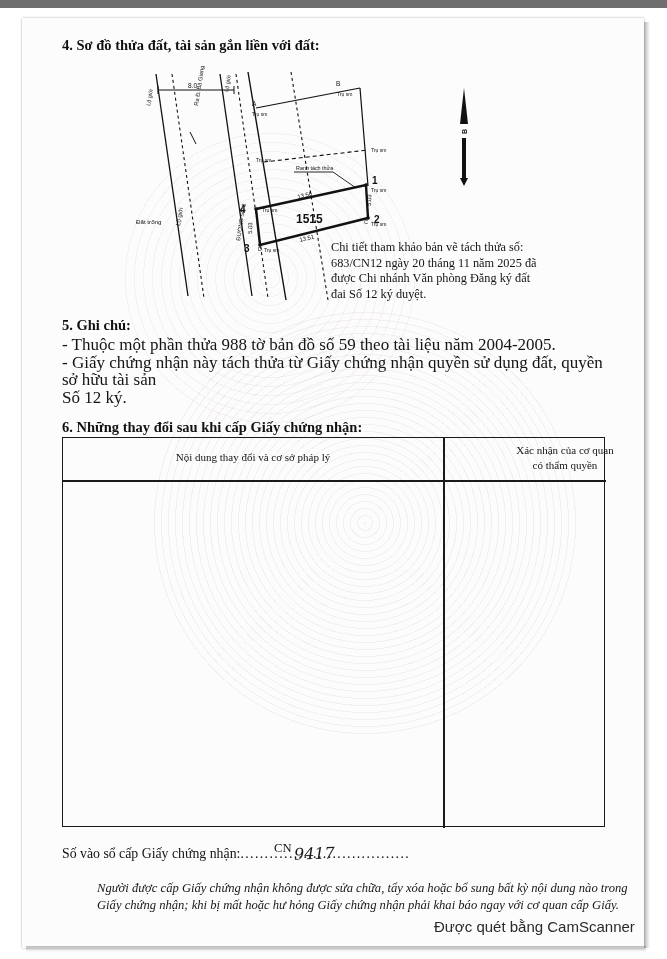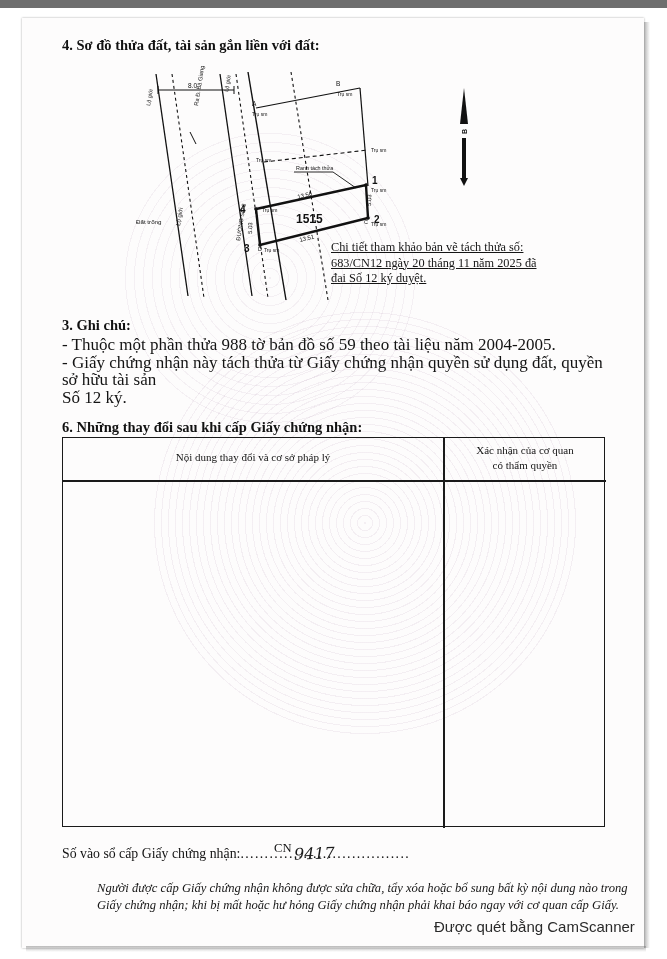--- a/index.html
+++ b/index.html
@@ -128,21 +128,21 @@
     background: #1a1a1a;
   }
   .th {
     position: absolute;
     text-align: center;
     font-size: 11px;
     color: #141414;
     line-height: 15px;
   }
   .th-left { left: 0; top: 12px; width: 380px; }
-  .th-right { left: 381px; top: 5px; width: 162px; }
+  .th-right { left: 381px; top: 5px; width: 162px; padding-left: 40px; }
 
   .certline {
     position: absolute;
     left: 62px; top: 838px;
     font-size: 13.8px;
     color: #141414;
     white-space: nowrap;
     text-align: center;
   }
   .dots { letter-spacing: 1.4px; }
@@ -262,27 +262,28 @@
 
       <g>
         <polygon points="336,22 340,58 332,58" fill="#111"></polygon>
         <rect x="334" y="72" width="4" height="40" fill="#111"></rect>
         <polygon points="332,112 340,112 336,120" fill="#111"></polygon>
         <text class="dia-txt" x="339" y="68" font-size="7" font-weight="bold" transform="rotate(-90 339 68)">B</text>
       </g>
     </svg>
   </div>
 
-  <div class="ref-note" style="left:331px; top:232px;text-decoration:underline;">
+  <div class="ref-note" style="left:331px; top:232px;">
     <div>Chi tiết tham khảo bản vẽ tách thửa số:</div>
     <div>683/CN12 ngày 20 tháng 11 năm 2025 đã</div>
+    <div>được Chi nhánh Văn phòng Đăng ký đất</div>
     <div>đai Số 12 ký duyệt.</div>
   </div>
 
-  <div class="heading" style="left:62px; top:309px;">3. Ghi chú:</div>
+  <div class="heading" style="left:62px; top:309px;">5. Ghi chú:</div>
   <div class="body-text" style="left:62px; top:328px; width:546px;">
     <div>- Thuộc một phần thửa 988 tờ bản đồ số 59 theo tài liệu năm 2004-2005.</div>
     <div>- Giấy chứng nhận này tách thửa từ Giấy chứng nhận quyền sử dụng đất, quyền sở hữu tài sản</div>
     <div>Số 12 ký.</div>
   </div>
 
   <div class="heading" style="left:62px; top:411px;">6. Những thay đổi sau khi cấp Giấy chứng nhận:</div>
 
   <div class="tbl">
     <div class="tbl-vline"></div>

